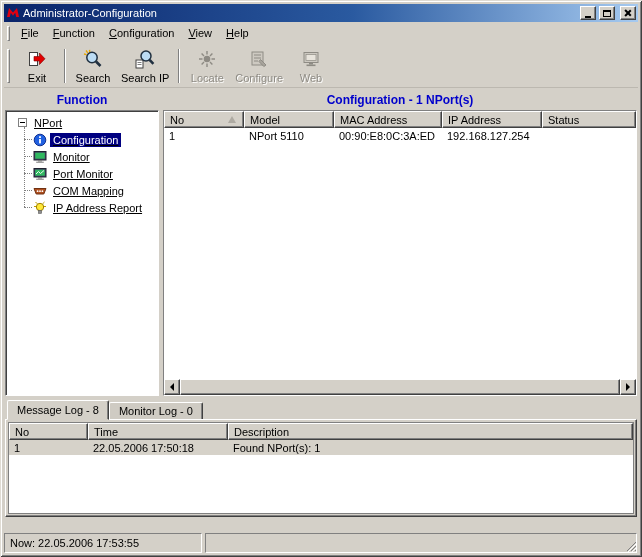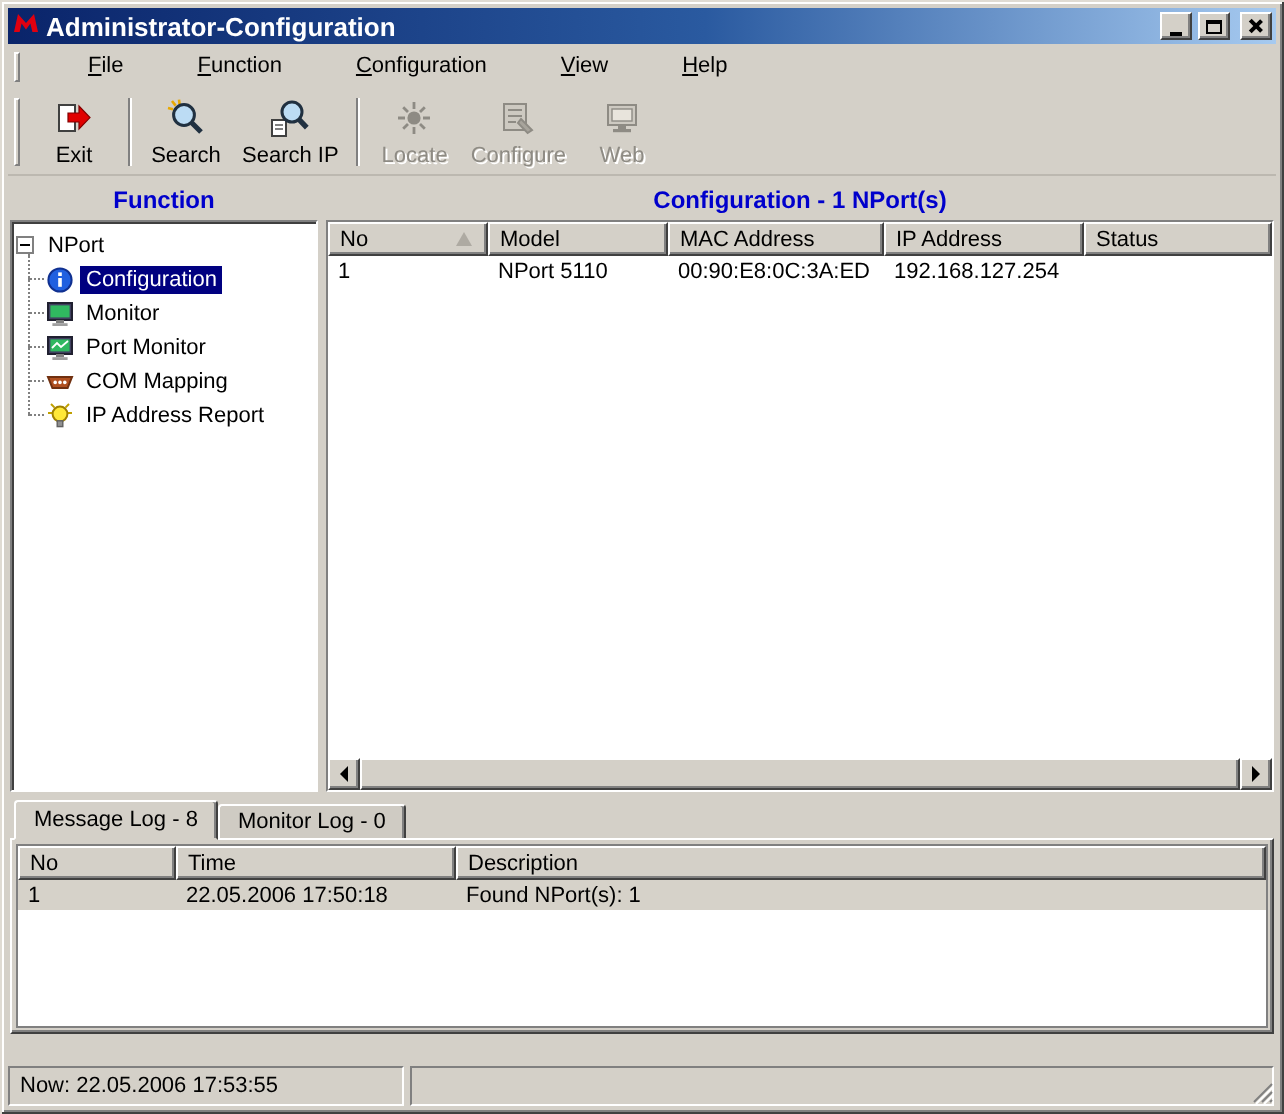--- a/index.html
+++ b/index.html
@@ -13,33 +13,33 @@
     width:642px;height:557px;background:#d4d0c8;padding:4px;
     display:flex;flex-direction:column;
     box-shadow: inset 1px 1px 0 #dfdbd3, inset -1px -1px 0 #404040,
                 inset 2px 2px 0 #fff, inset -2px -2px 0 #808080;
   }
   
   .titlebar{
     flex:0 0 18px;height:18px;display:flex;align-items:center;gap:3px;
     padding:0 2px;background:linear-gradient(90deg,#0a246a 0%,#2a5aa0 55%,#a6caf0 100%);
   }
-  .title-text{flex:1;color:#fff;font-weight:bold;font-size:13px;white-space:nowrap;overflow:hidden;}
+  .title-text{flex:1;color:#fff;font-weight:normal;font-size:11px;white-space:nowrap;overflow:hidden;}
   .win-btn{
     width:16px;height:14px;background:#d4d0c8;display:inline-flex;align-items:center;justify-content:center;
     border:1px solid;border-color:#fff #404040 #404040 #fff;box-shadow:inset -1px -1px 0 #808080;
   }
   .win-btn.close{margin-left:2px;}
   .glyph-min{width:6px;height:2px;background:#000;margin-top:7px;}
   .glyph-max{width:8px;height:7px;border:1px solid #000;border-top-width:2px;}
   .glyph-close{position:relative;width:8px;height:8px;}
   .glyph-close::before,.glyph-close::after{content:"";position:absolute;left:3px;top:0;width:1.6px;height:8px;background:#000;}
   .glyph-close::before{transform:rotate(45deg);} .glyph-close::after{transform:rotate(-45deg);}
   
-  .menubar{flex:0 0 22px;display:flex;align-items:center;padding:1px 0;gap:23px;}
+  .menubar{flex:0 0 22px;display:flex;align-items:center;padding:1px 0;}
   .grip{width:3px;height:15px;margin:0 4px 0 3px;border:1px solid;border-color:#fff #808080 #808080 #fff;}
   .menu-item{display:inline-block;padding:3px 7px;}
   .menu-item::first-letter{text-decoration:underline;}
   
   .toolbar{flex:0 0 44px;display:flex;align-items:center;padding:2px 0;border-bottom:1px solid #bcb8b0;}
   .toolbar .grip{height:34px;}
   .tb-btn{height:38px;min-width:46px;padding:2px 5px 1px;display:flex;flex-direction:column;align-items:center;justify-content:space-between;}
   .tb-label{font-size:11px;white-space:nowrap;}
   .tb-btn.disabled .tb-label{color:#8e8b84;text-shadow:1px 1px 0 #fff;}
   .tb-sep{width:2px;height:34px;margin:0 4px;border-left:1px solid #808080;border-right:1px solid #fff;}
@@ -48,21 +48,21 @@
   .main{flex:0 0 306px;display:flex;margin-top:2px;gap:4px;padding:0 1px;}
   .panel{display:flex;flex-direction:column;min-width:0;}
   .panel.left{flex:0 0 154px;}
   .panel.right{flex:1;}
   .panel-header{flex:0 0 20px;line-height:20px;text-align:center;color:#0000cc;font-weight:bold;font-size:12px;white-space:nowrap;}
   .panel-body{
     flex:1;background:#fff;overflow:hidden;display:flex;flex-direction:column;
     border:1px solid;border-color:#808080 #fff #fff #808080;box-shadow:inset 1px 1px 0 #404040;
   }
   
-  .tree{padding:3px 2px;font-size:11px;}
+  .tree{padding:3px 12px;font-size:11px;text-decoration:underline;}
   .tree-root-row{display:flex;align-items:center;height:17px;gap:4px;}
   .expand-box{width:9px;height:9px;background:#fff;border:1px solid #808080;position:relative;flex:0 0 9px;}
   .expand-box::after{content:"";position:absolute;left:1px;top:3px;width:5px;height:1px;background:#000;}
   .tree-children{margin-left:6px;position:relative;}
   .tree-children::before{content:"";position:absolute;left:0;top:-4px;bottom:9px;border-left:1px dotted #808080;}
   .tree-item{display:flex;align-items:center;height:17px;gap:3px;position:relative;padding-left:9px;}
   .tree-item::before{content:"";position:absolute;left:0;top:8px;width:8px;border-top:1px dotted #808080;}
   .tree-icon{width:14px;height:14px;flex:0 0 14px;display:flex;align-items:center;justify-content:center;}
   .tree-label{padding:1px 3px;white-space:nowrap;}
   .tree-item.selected .tree-label{background:#000080;color:#fff;}

